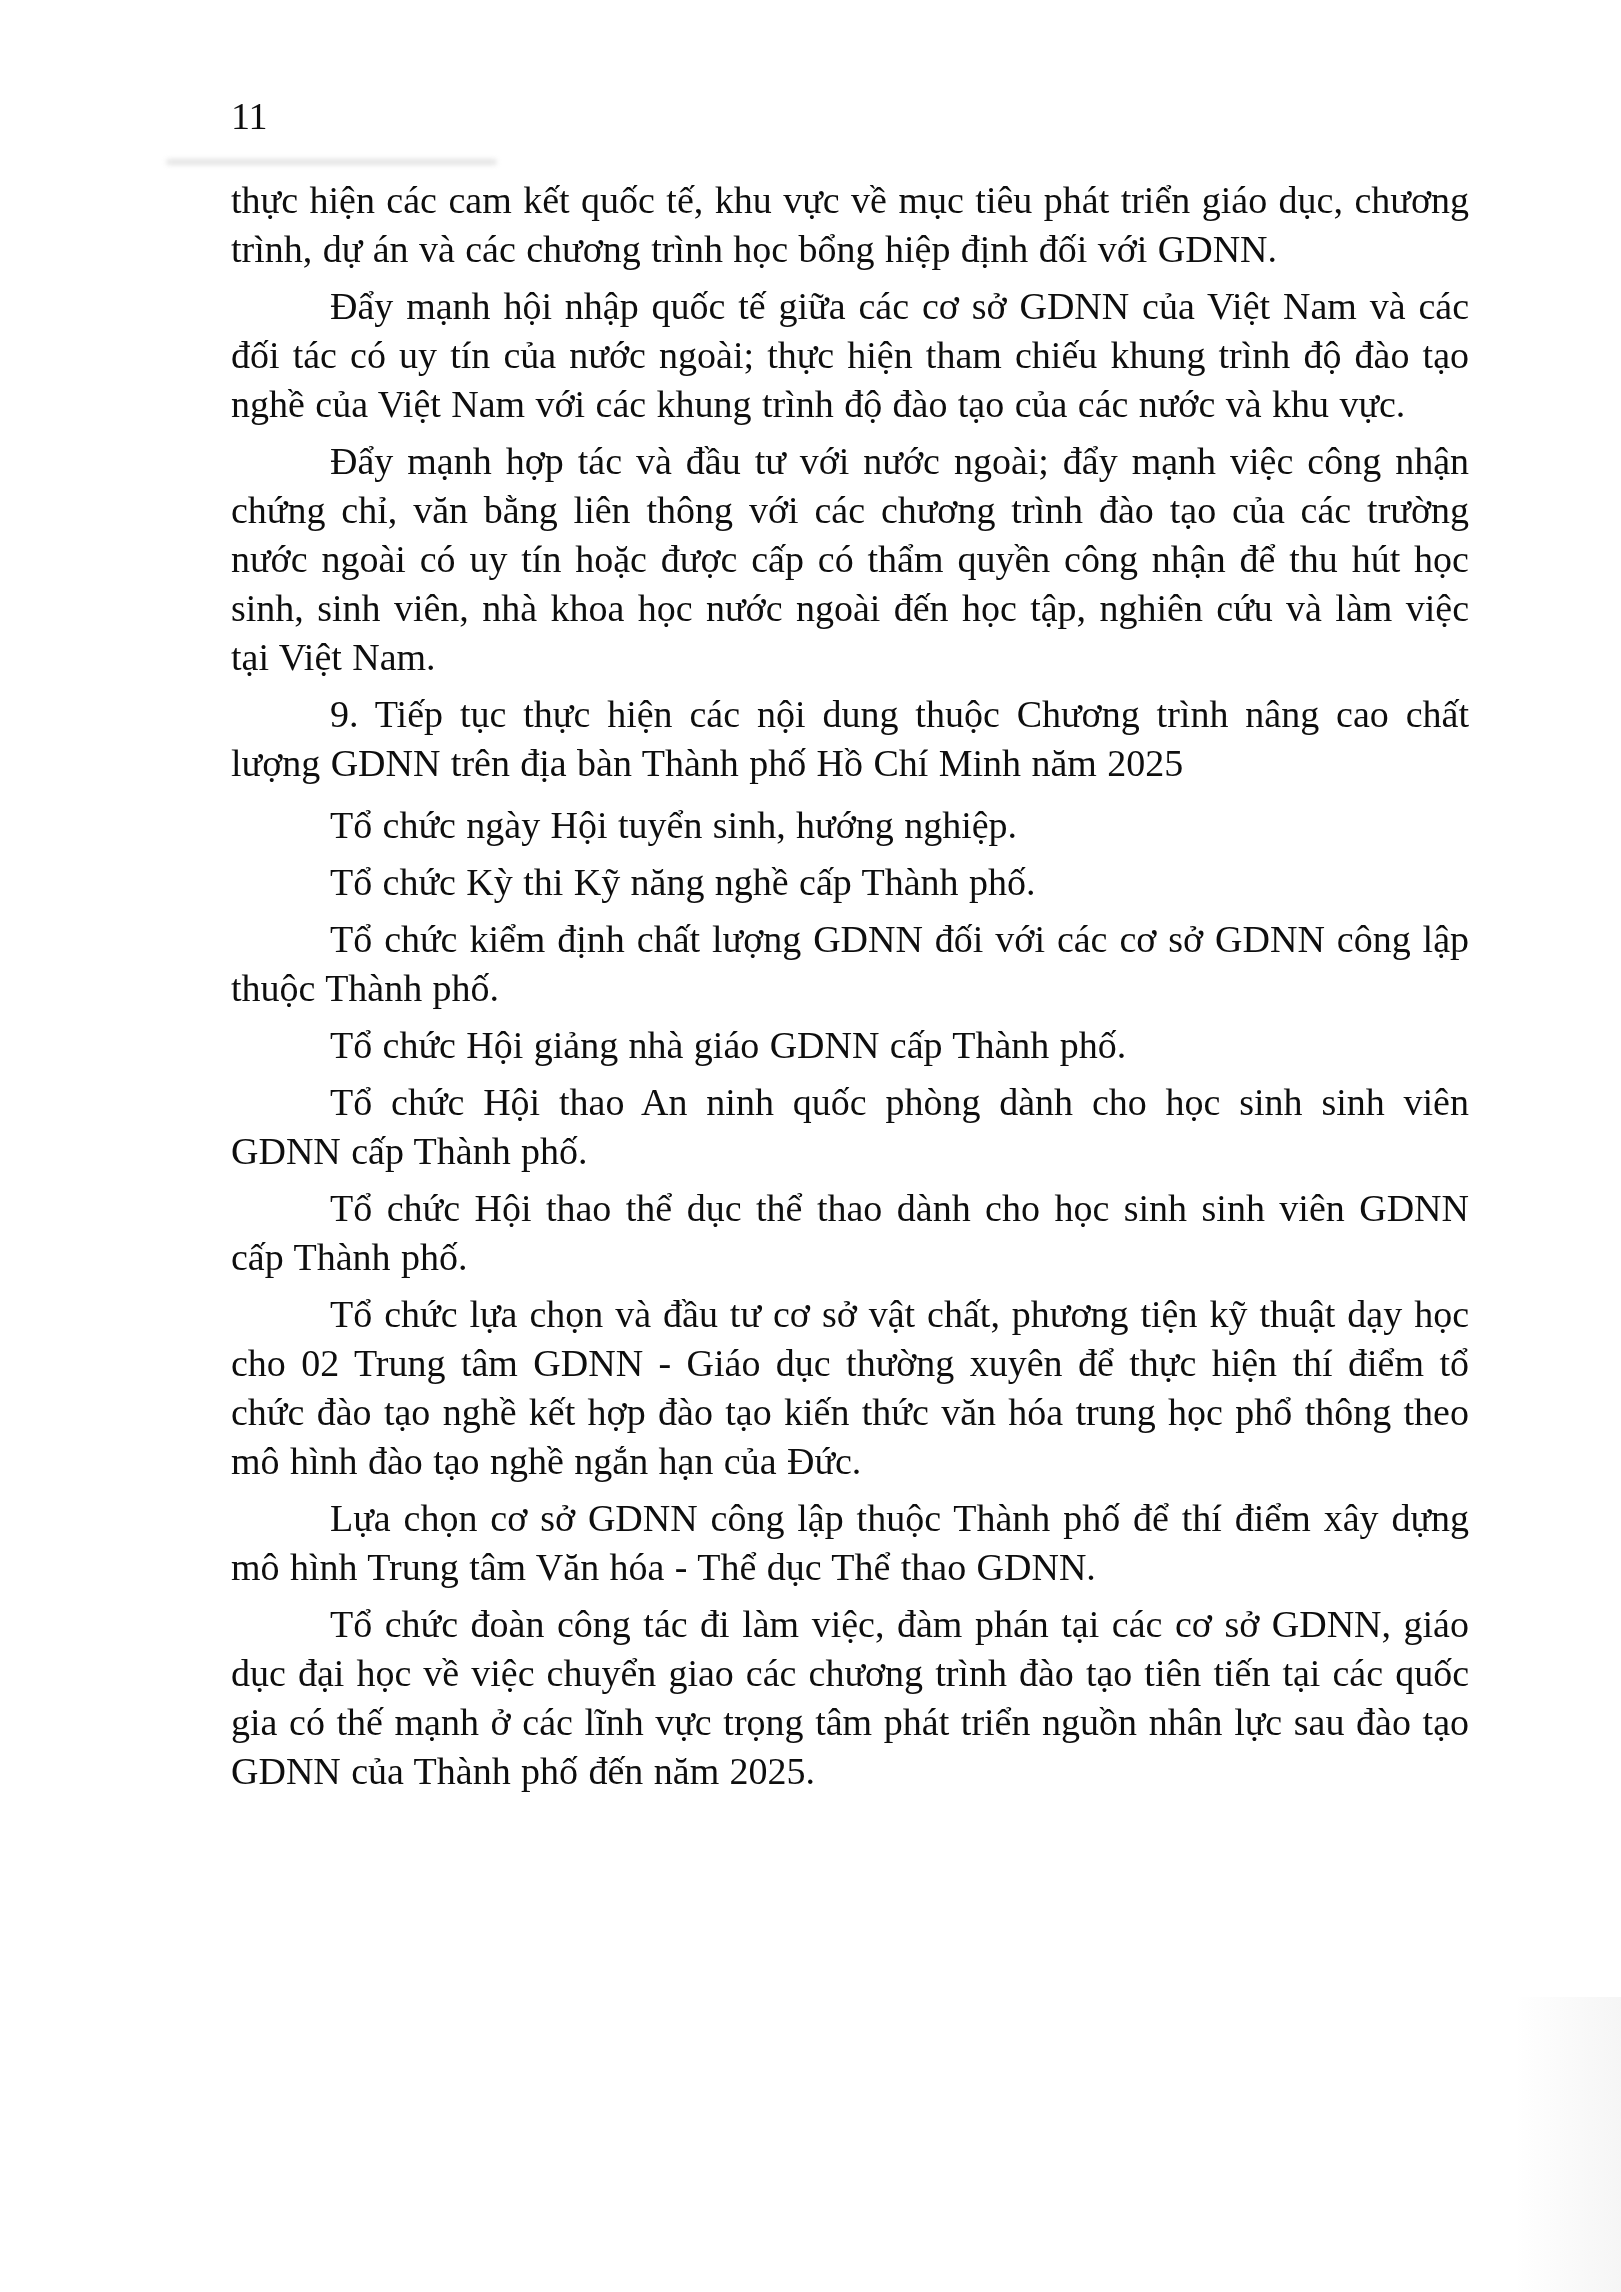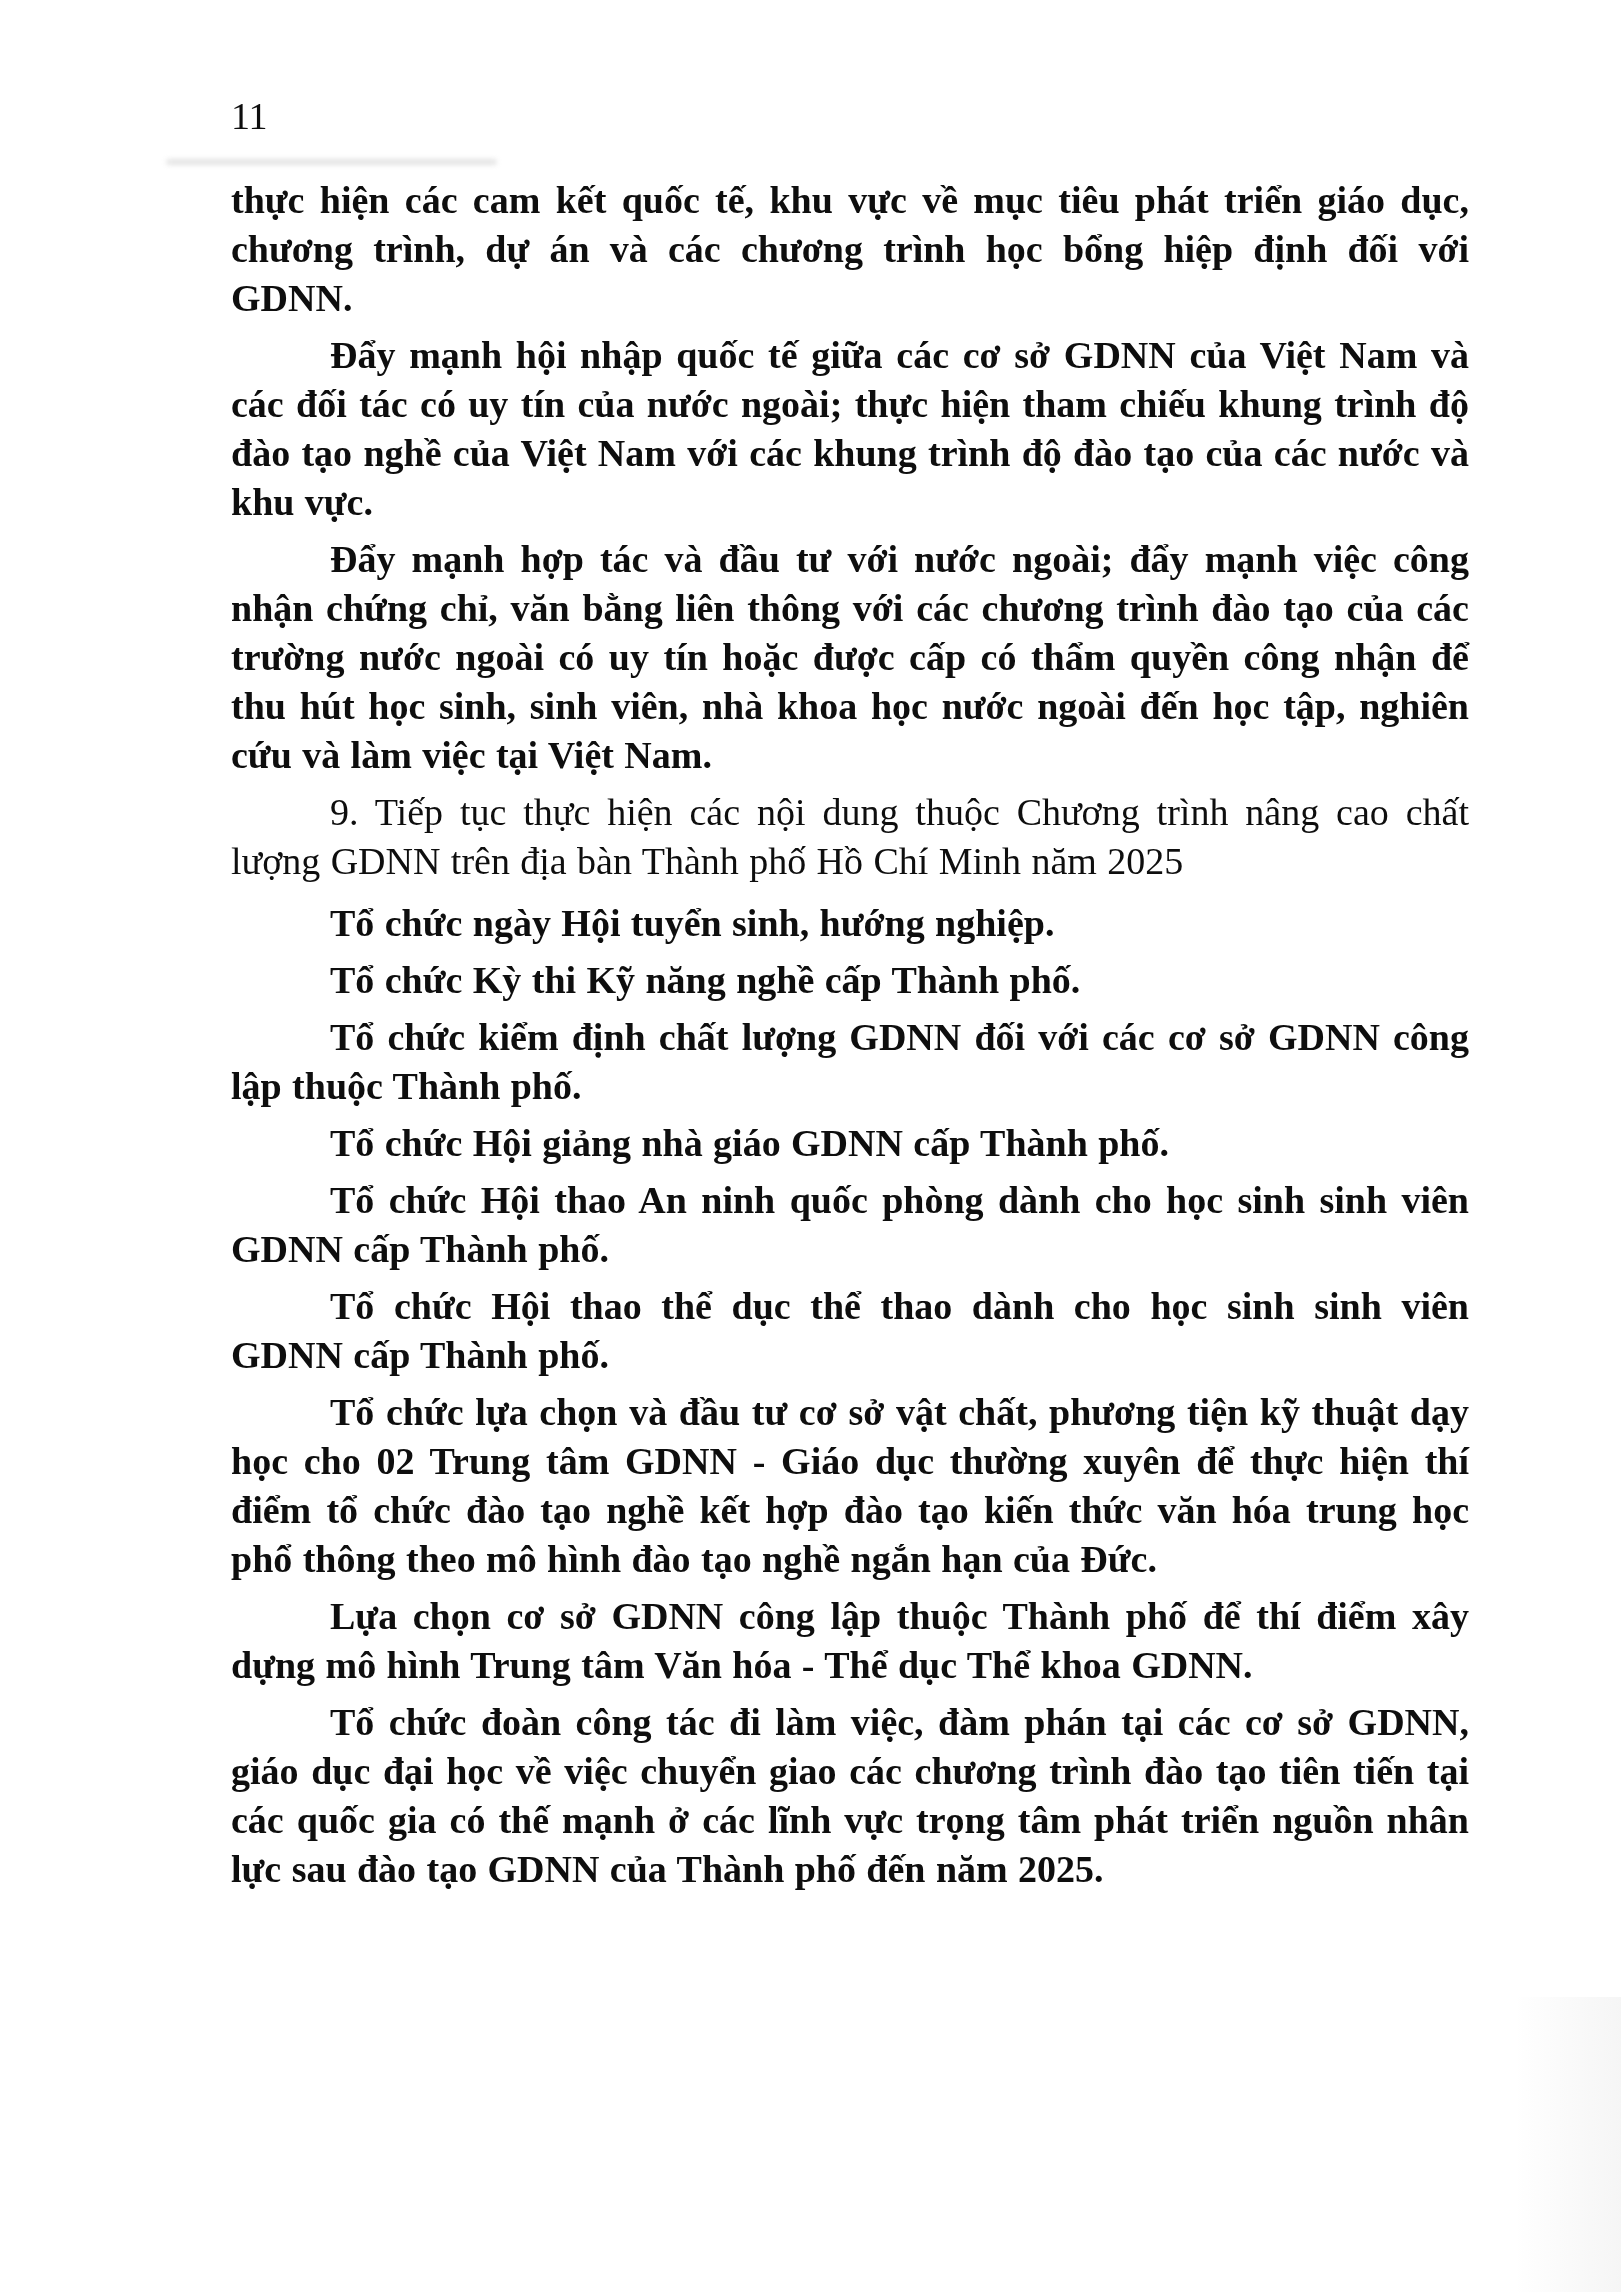--- a/index.html
+++ b/index.html
@@ -49,21 +49,20 @@
     left: 231px;
     width: 1238px;
   }
   .content p {
     margin: 0 0 8px 0;
     font-size: 38px;
     line-height: 49px;
     text-align: justify;
     text-indent: 99px;
     word-spacing: 0.9px;
-    font-weight: bold;
   }
   .content p.first {
     text-indent: 0;
   }
   .content p.heading {
     font-weight: normal;
     margin: 3.6px 0 12.5px 0;
   }
 </style>
 </head>
@@ -82,18 +81,18 @@
     <p>Đẩy mạnh hội nhập quốc tế giữa các cơ sở GDNN của Việt Nam và các đối tác có uy tín của nước ngoài; thực hiện tham chiếu khung trình độ đào tạo nghề của Việt Nam với các khung trình độ đào tạo của các nước và khu vực.</p>
     <p>Đẩy mạnh hợp tác và đầu tư với nước ngoài; đẩy mạnh việc công nhận chứng chỉ, văn bằng liên thông với các chương trình đào tạo của các trường nước ngoài có uy tín hoặc được cấp có thẩm quyền công nhận để thu hút học sinh, sinh viên, nhà khoa học nước ngoài đến học tập, nghiên cứu và làm việc tại Việt Nam.</p>
     <p class="heading">9. Tiếp tục thực hiện các nội dung thuộc Chương trình nâng cao chất lượng GDNN trên địa bàn Thành phố Hồ Chí Minh năm 2025</p>
     <p>Tổ chức ngày Hội tuyển sinh, hướng nghiệp.</p>
     <p>Tổ chức Kỳ thi Kỹ năng nghề cấp Thành phố.</p>
     <p>Tổ chức kiểm định chất lượng GDNN đối với các cơ sở GDNN công lập thuộc Thành phố.</p>
     <p>Tổ chức Hội giảng nhà giáo GDNN cấp Thành phố.</p>
     <p>Tổ chức Hội thao An ninh quốc phòng dành cho học sinh sinh viên GDNN cấp Thành phố.</p>
     <p>Tổ chức Hội thao thể dục thể thao dành cho học sinh sinh viên GDNN cấp Thành phố.</p>
     <p>Tổ chức lựa chọn và đầu tư cơ sở vật chất, phương tiện kỹ thuật dạy học cho 02 Trung tâm GDNN - Giáo dục thường xuyên để thực hiện thí điểm tổ chức đào tạo nghề kết hợp đào tạo kiến thức văn hóa trung học phổ thông theo mô hình đào tạo nghề ngắn hạn của Đức.</p>
-    <p>Lựa chọn cơ sở GDNN công lập thuộc Thành phố để thí điểm xây dựng mô hình Trung tâm Văn hóa - Thể dục Thể khoa GDNN.</p>
+    <p>Lựa chọn cơ sở GDNN công lập thuộc Thành phố để thí điểm xây dựng mô hình Trung tâm Văn hóa - Thể dục Thể thao GDNN.</p>
     <p>Tổ chức đoàn công tác đi làm việc, đàm phán tại các cơ sở GDNN, giáo dục đại học về việc chuyển giao các chương trình đào tạo tiên tiến tại các quốc gia có thế mạnh ở các lĩnh vực trọng tâm phát triển nguồn nhân lực sau đào tạo GDNN của Thành phố đến năm 2025.</p>
   </div>
 
 </div>
 
 
 </body></html>

